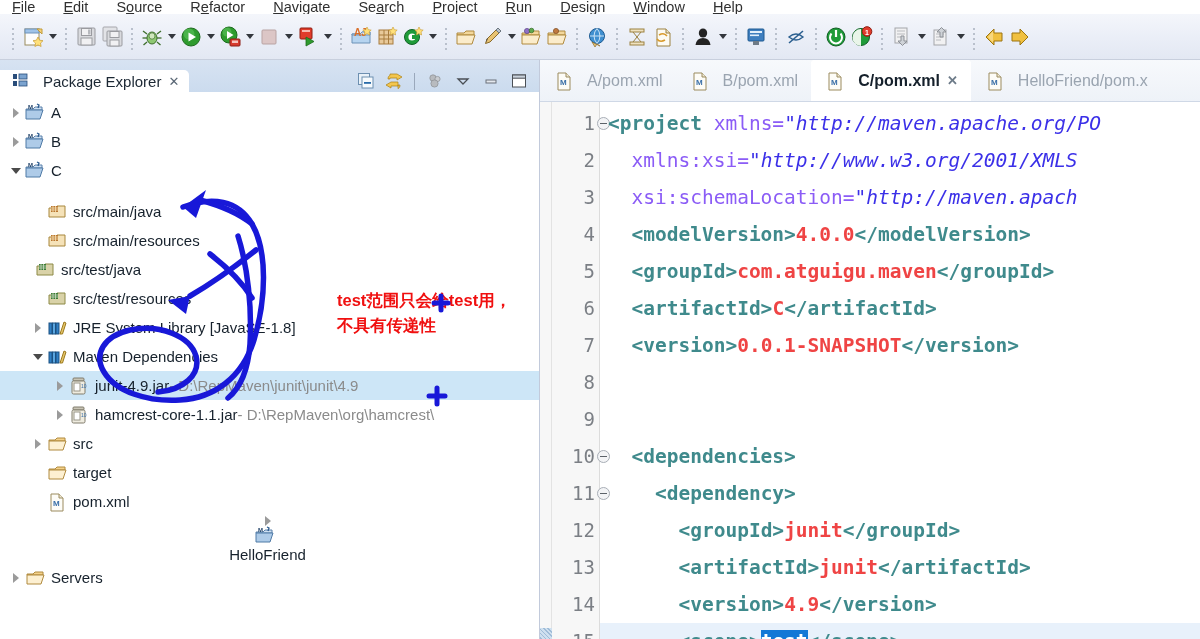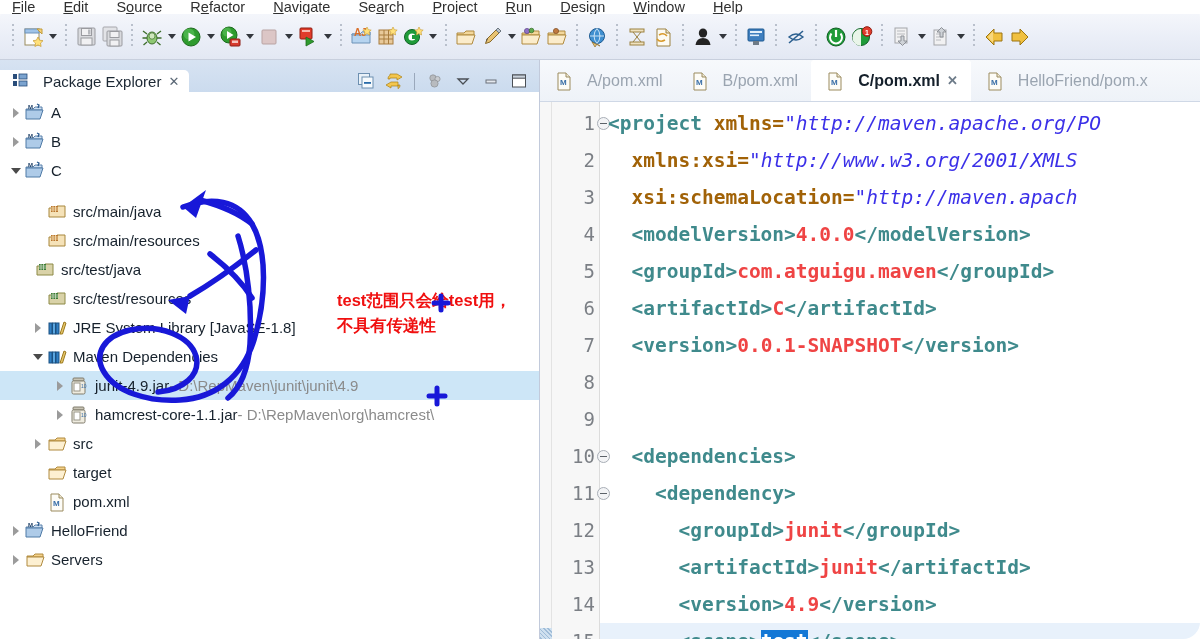--- a/index.html
+++ b/index.html
@@ -3,21 +3,21 @@
 <meta charset="utf-8">
 <style>
   * { box-sizing: border-box; }
   html, body { margin:0; padding:0; }
   body {
     width:1200px; height:639px; overflow:hidden;
     font-family:"Liberation Sans", sans-serif;
     background:#ffffff;
     -webkit-font-smoothing:antialiased;
   }
-  #app { position:relative; width:1200px; height:639px; overflow:hidden;border-radius:17px; }
+  #app { position:relative; width:1200px; height:639px; overflow:hidden; }
 
   
   .menubar {
     height:14px; background:#ffffff;
     display:flex; align-items:flex-end;
     padding-left:12px; overflow:hidden;
   }
   .menu-item {
     font-size:14.5px; color:#303030; line-height:14px;
     margin-right:28px; white-space:nowrap; cursor:default;
@@ -25,21 +25,21 @@
   .menu-item u { text-decoration:underline; }
 
   
   .toolbar {
     height:46px; width:1200px;
     background:linear-gradient(180deg,#f4f6fb 0%,#eaeef7 55%,#e3e8f3 100%);
     border-bottom:1px solid #c8cfdd;
     display:flex; align-items:center; padding-left:6px;
     overflow:hidden;
   }
-  .tgroup { display:flex; align-items:flex-start; }
+  .tgroup { display:flex; align-items:flex-end; }
   .sep {
     width:2px; height:22px; margin:0 6px;
     background:repeating-linear-gradient(180deg,#b9c0cc 0 2px, transparent 2px 5px);
   }
   .ticon {
     width:26px; height:26px; position:relative;
     display:inline-flex; align-items:center; justify-content:center;
     cursor:default;
   }
   .ticon svg { display:block; }
@@ -154,21 +154,21 @@
     width:7px; height:1px; background:#5c6269;
   }
   .code {
     flex:1; position:relative; overflow:hidden;
     font-family:"DejaVu Sans Mono", monospace;
     font-size:19.5px; padding-top:3px;
   }
   .cline { height:37px; line-height:37px; white-space:pre; padding-left:8px; }
   .cline.hl { background:#e8f1fb; }
   .tag { color:#3f8a8c; font-weight:bold; }
-  .attr { color:#a16207; font-weight:bold; }
+  .attr { color:#8b5cf6; font-weight:normal; }
   .val { color:#3b30e8; font-style:italic; }
   .txt { color:#ef4444; font-weight:bold; }
   .selword { background:#1478d6; color:#ffffff; font-weight:bold; }
 
   
   .annot {
     position:absolute; color:#f01010; font-size:16.5px;
     font-weight:bold; line-height:25px; white-space:nowrap;
     pointer-events:none;
   }
@@ -675,33 +675,33 @@
             <span class="arrow "></span>
             <span class="ic">
               <svg width="20" height="20" viewBox="0 0 20 20">
                 <path d="M4 2 h8 l4 4 v13 h-12z" fill="#fdfcf7" stroke="#9b8b5e"></path>
                 <path d="M12 2 v4 h4" fill="#eee8d4" stroke="#9b8b5e"></path>
                 <text x="6" y="14" font-size="8" font-weight="bold" fill="#3a6fa8" font-family="sans-serif">M</text>
               </svg>
             </span>
             <span class="lbl">pom.xml</span>
           </div>
-          <div class="row" style="padding-left: 8px;">
+          <div class="row" style=" flex-direction: column;">
             <span class="arrow collapsed"></span>
             <span class="ic">
               <svg width="20" height="20" viewBox="0 0 20 20">
                 <path d="M1 6 h7 l2-2 h7 v3 h-16z" fill="#cfe0f2" stroke="#5c82ab"></path>
                 <path d="M1 7 h17 l-3 9 h-14z" fill="#aecbe8" stroke="#4f7aa6"></path>
                 <text x="3" y="6" font-size="6" font-weight="bold" fill="#1d3f66" font-family="sans-serif">M</text>
                 <path d="M12 1 l2 1 -1 3" stroke="#2a5a8f" stroke-width="1.3" fill="none"></path>
               </svg>
             </span>
             <span class="lbl">HelloFriend</span>
           </div>
-          <div class="row" style="padding-left: 8px;">
+          <div class="row" style="padding-left: 8px; margin-top: 18px;">
             <span class="arrow collapsed"></span>
             <span class="ic">
               <svg width="20" height="20" viewBox="0 0 20 20">
                 <path d="M2 6 h6 l2-2 h8 v3 h-16z" fill="#f5d28a" stroke="#b08a3e"></path>
                 <path d="M2 7 h17 l-3 9 h-14z" fill="#fdf0d2" stroke="#b08a3e"></path>
               </svg>
             </span>
             <span class="lbl">Servers</span>
           </div>
         </div>

